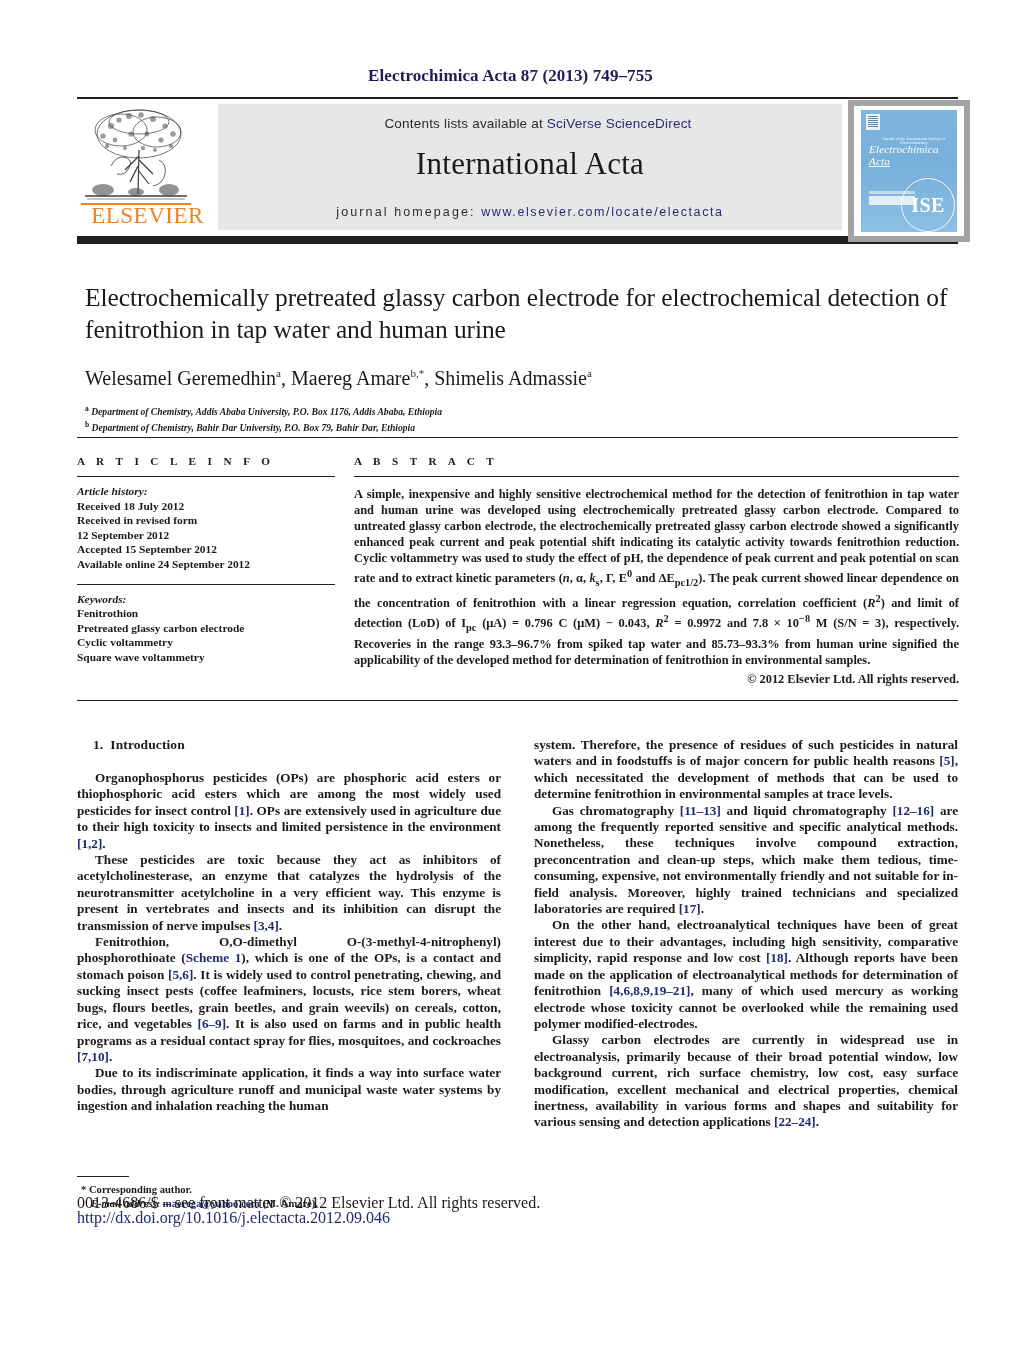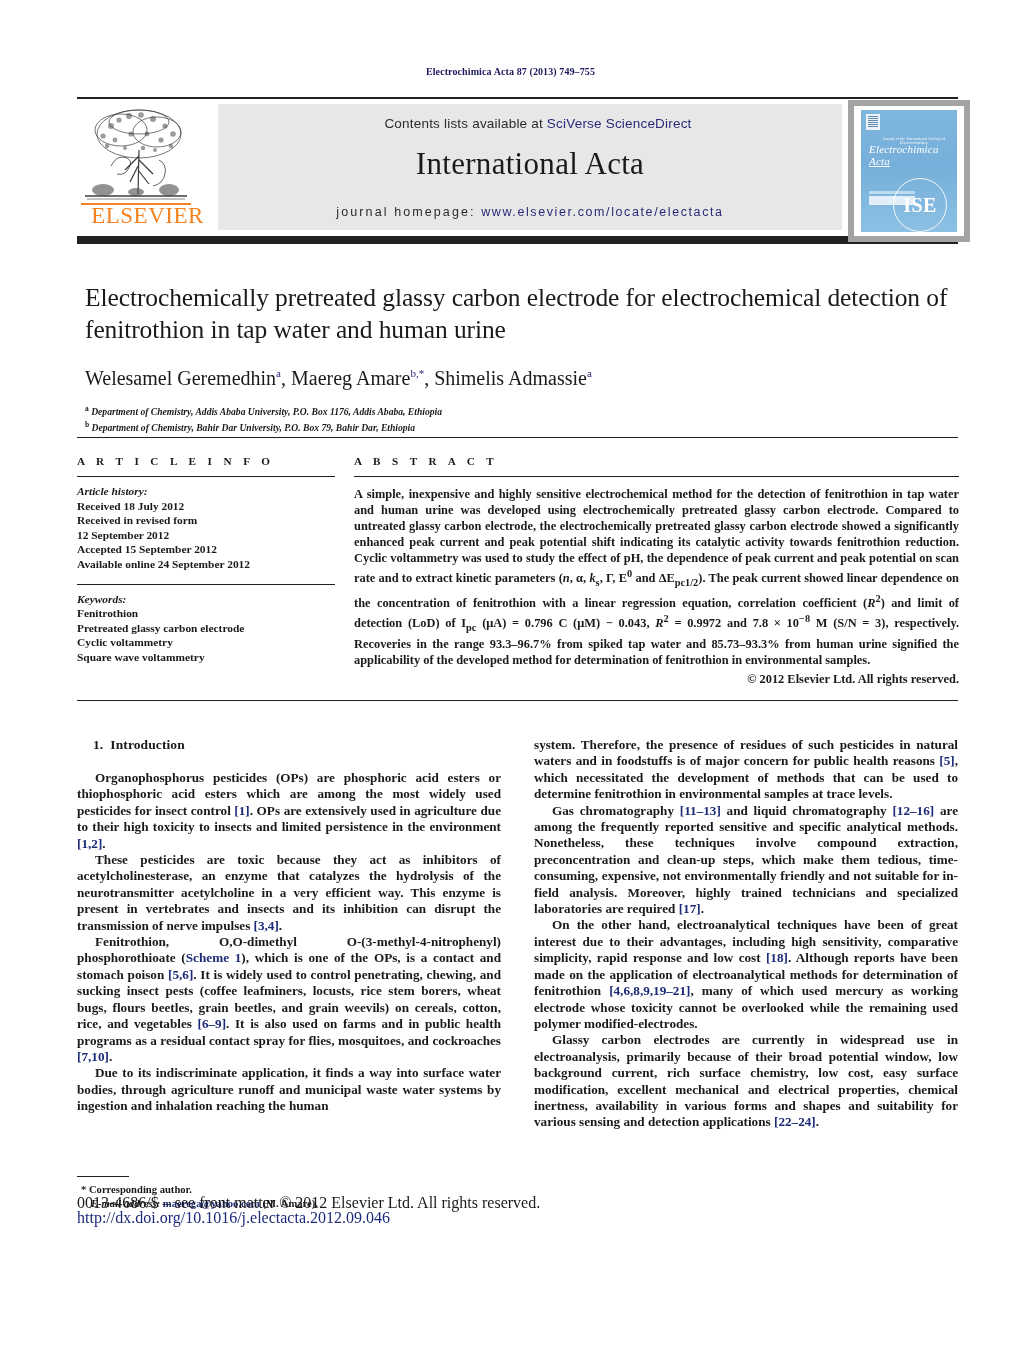--- a/index.html
+++ b/index.html
@@ -21,21 +21,21 @@
     width: 1021px;
     height: 1351px;
   }
 
   
   .runninghead {
     position: absolute;
     left: 0; top: 66px;
     width: 1021px;
     text-align: center;
-    font-size: 10px;
+    font-size: 17px;
     font-weight: bold;
     color: #1b1b5e;
     letter-spacing: 0.1px;
   }
 
   
   .masthead {
     position: absolute;
     left: 77px; top: 96px;
     width: 881px;
@@ -199,21 +199,21 @@
   }
   .cover-boxline {
     position: absolute;
     left: 8px; top: 81px;
     width: 46px;
     height: 3px;
     background: rgba(255,255,255,0.5);
   }
   .cover-ise {
     position: absolute;
-    right: 10px; bottom: 0px;
+    right: 2px; bottom: 0px;
     width: 52px; height: 52px;
     border-radius: 50%;
     border: 1.5px solid rgba(255,255,255,0.9);
     color: #ffffff;
     font-family: "Liberation Serif", serif;
     font-size: 20px;
     font-weight: bold;
     letter-spacing: 0.5px;
     display: flex;
     align-items: center;

